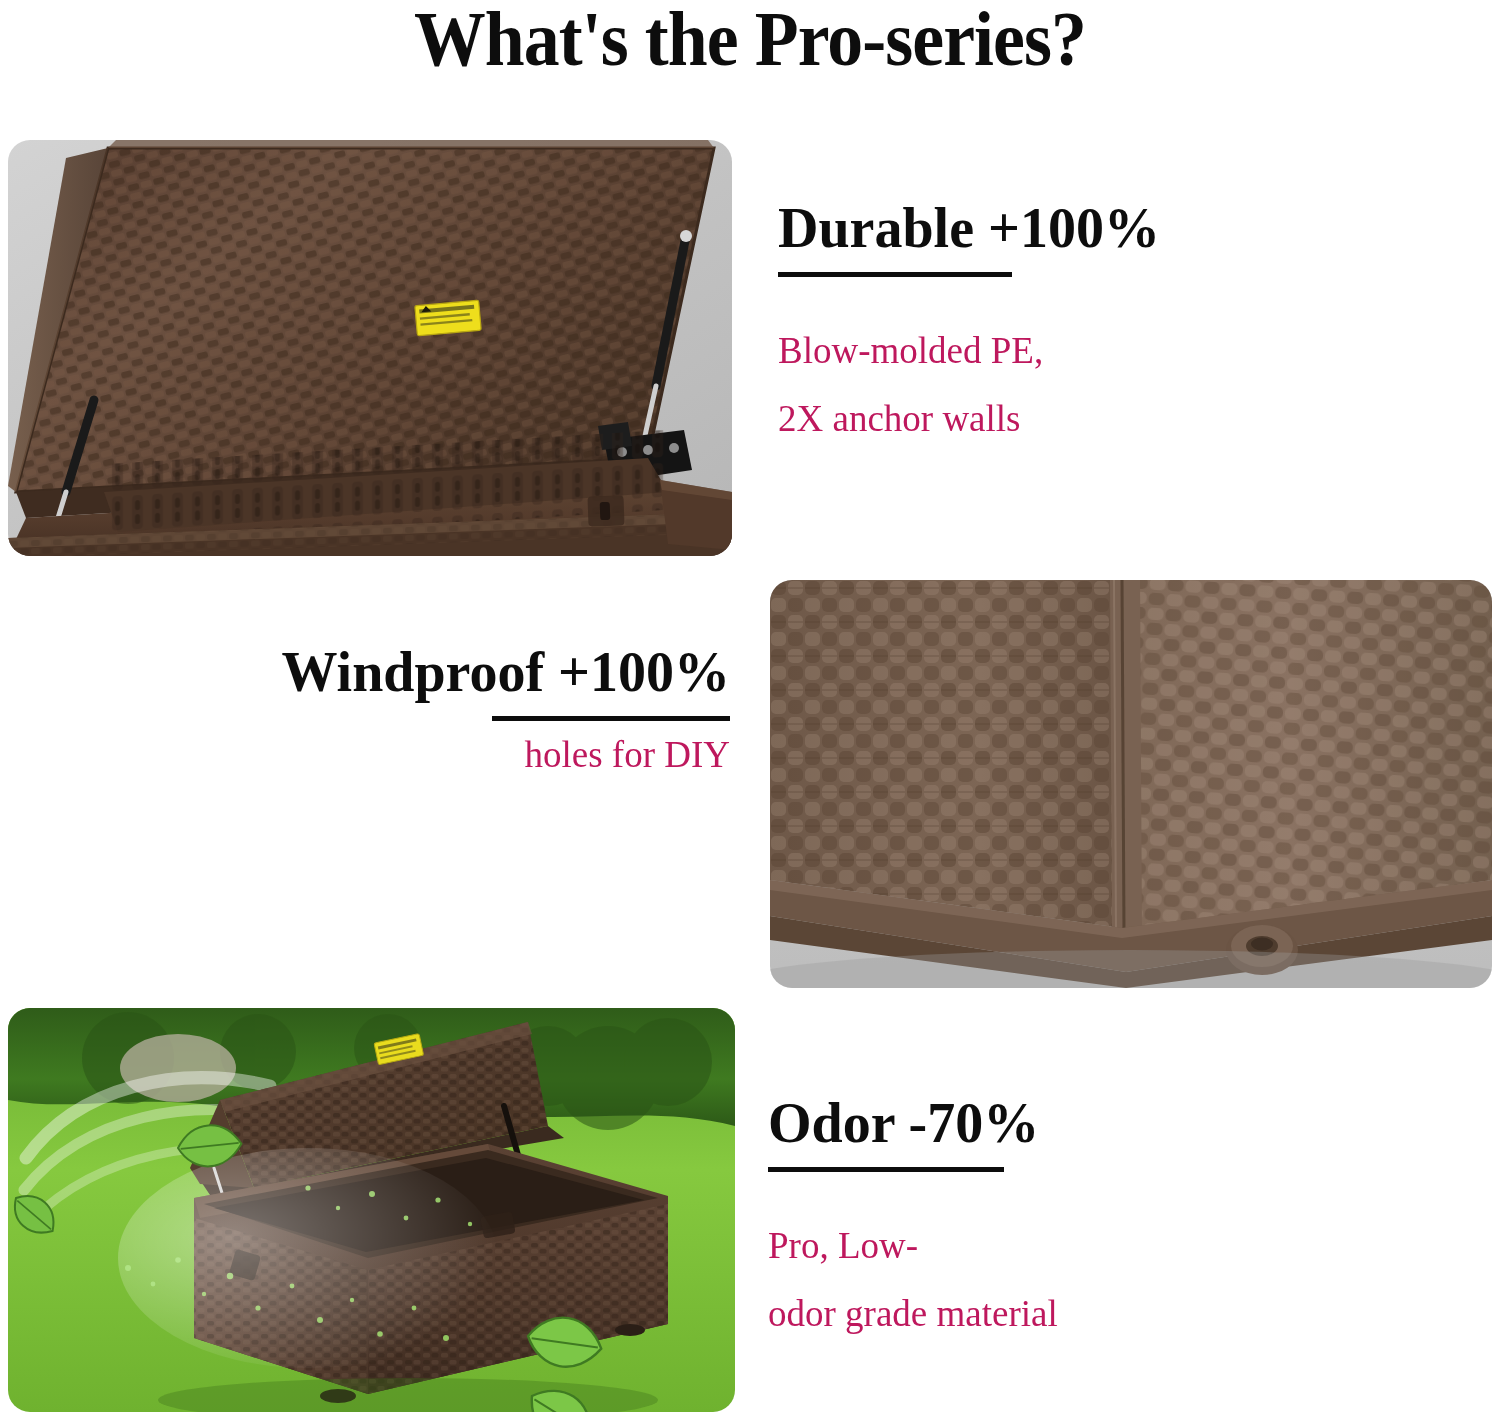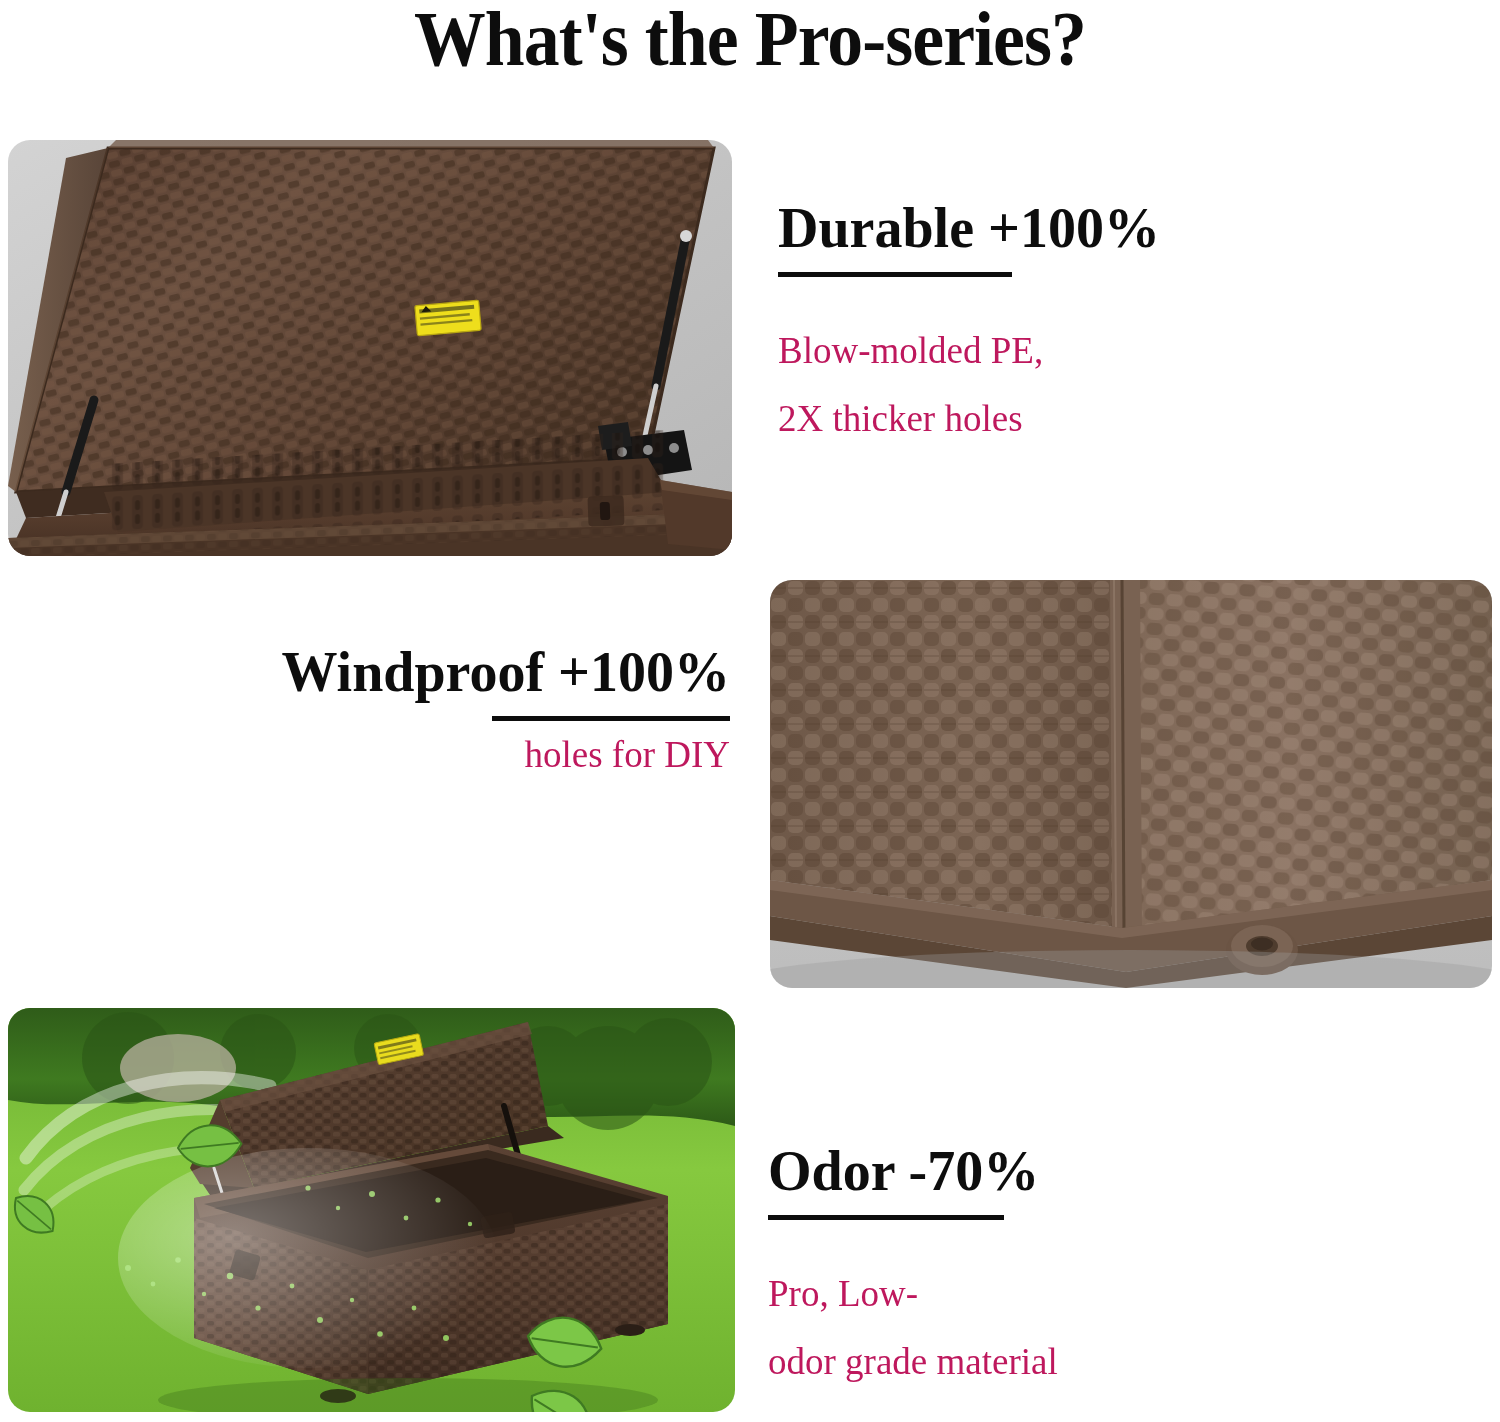--- a/index.html
+++ b/index.html
@@ -61,21 +61,21 @@
     padding-top: 40px;
     white-space: nowrap;
   }
 
   .block-durable   { left: 778px; top: 198px;  text-align: left; }
   .block-durable   .feature-rule { width: 234px; }
 
   .block-windproof { left: 272px; top: 642px; width: 458px; text-align: right; }
   .block-windproof .feature-rule { width: 238px; margin-left: auto; }
 
-  .block-odor      { left: 768px; top: 1141px; text-align: left; }
+  .block-odor      { left: 768px; top: 1093px; text-align: left; }
   .block-odor      .feature-rule { width: 236px; }
 
   
   .photo {
     position: absolute;
     border-radius: 22px;
     overflow: hidden;
   }
   .photo-lid     { left: 8px;   top: 140px;  width: 724px; height: 416px; }
   .photo-corner  { left: 770px; top: 580px;  width: 722px; height: 408px; }
@@ -181,21 +181,21 @@
 
     <rect x="580" y="356" width="36" height="30" rx="4" fill="#3d2a1f" opacity="0.85" transform="rotate(-2 598 371)"></rect>
     <rect x="592" y="362" width="10" height="18" rx="3" fill="#1e1410" opacity="0.9" transform="rotate(-2 598 371)"></rect>
   </svg>
 </div>
 
 <div class="feature-block block-durable">
   <div class="feature-heading">Durable +100%</div>
   <div class="feature-rule"></div>
   <div class="feature-body">Blow-molded PE,</div>
-  <div class="feature-body" style="padding-top:0">2X thicker holes</div>
+  <div class="feature-body" style="padding-top:0">2X anchor walls</div>
 </div>
 
 <div class="feature-block block-windproof">
   <div class="feature-heading">Windproof +100%</div>
   <div class="feature-rule"></div>
   <div class="feature-body" style="padding-top:0">holes for DIY</div>
 </div>
 
 <div class="photo photo-corner">
   <svg viewBox="0 0 722 408" preserveAspectRatio="xMidYMid slice">

